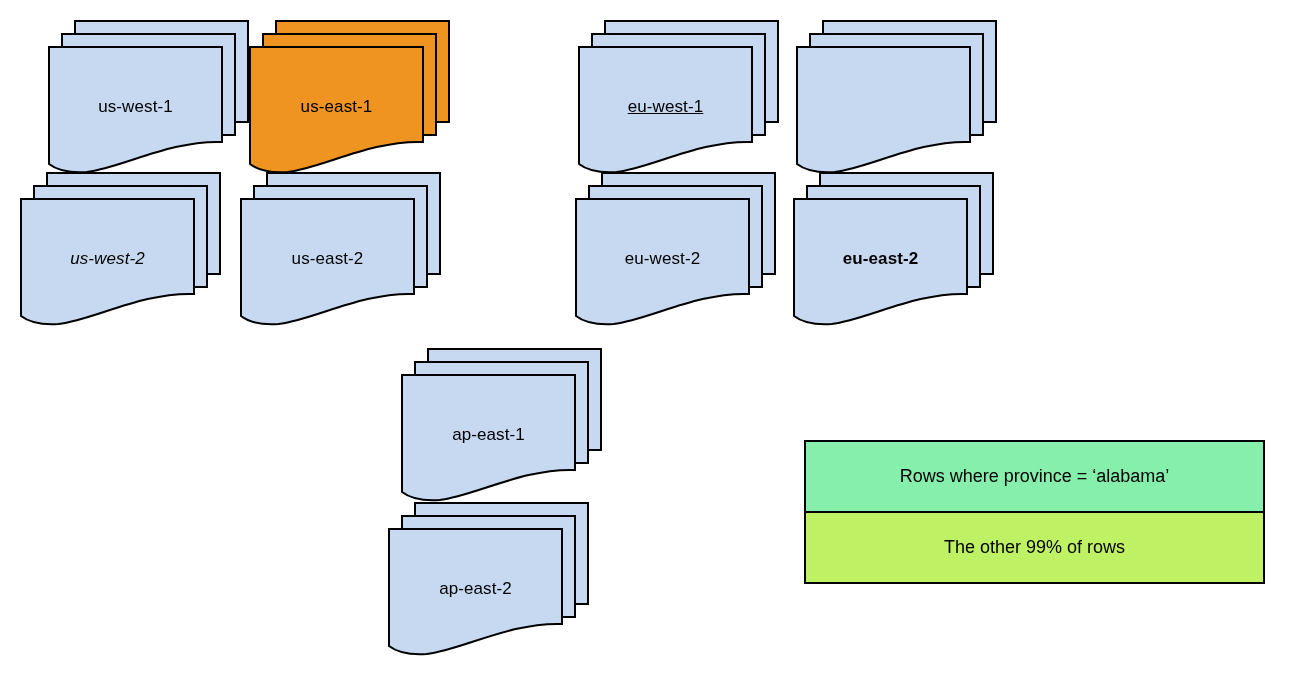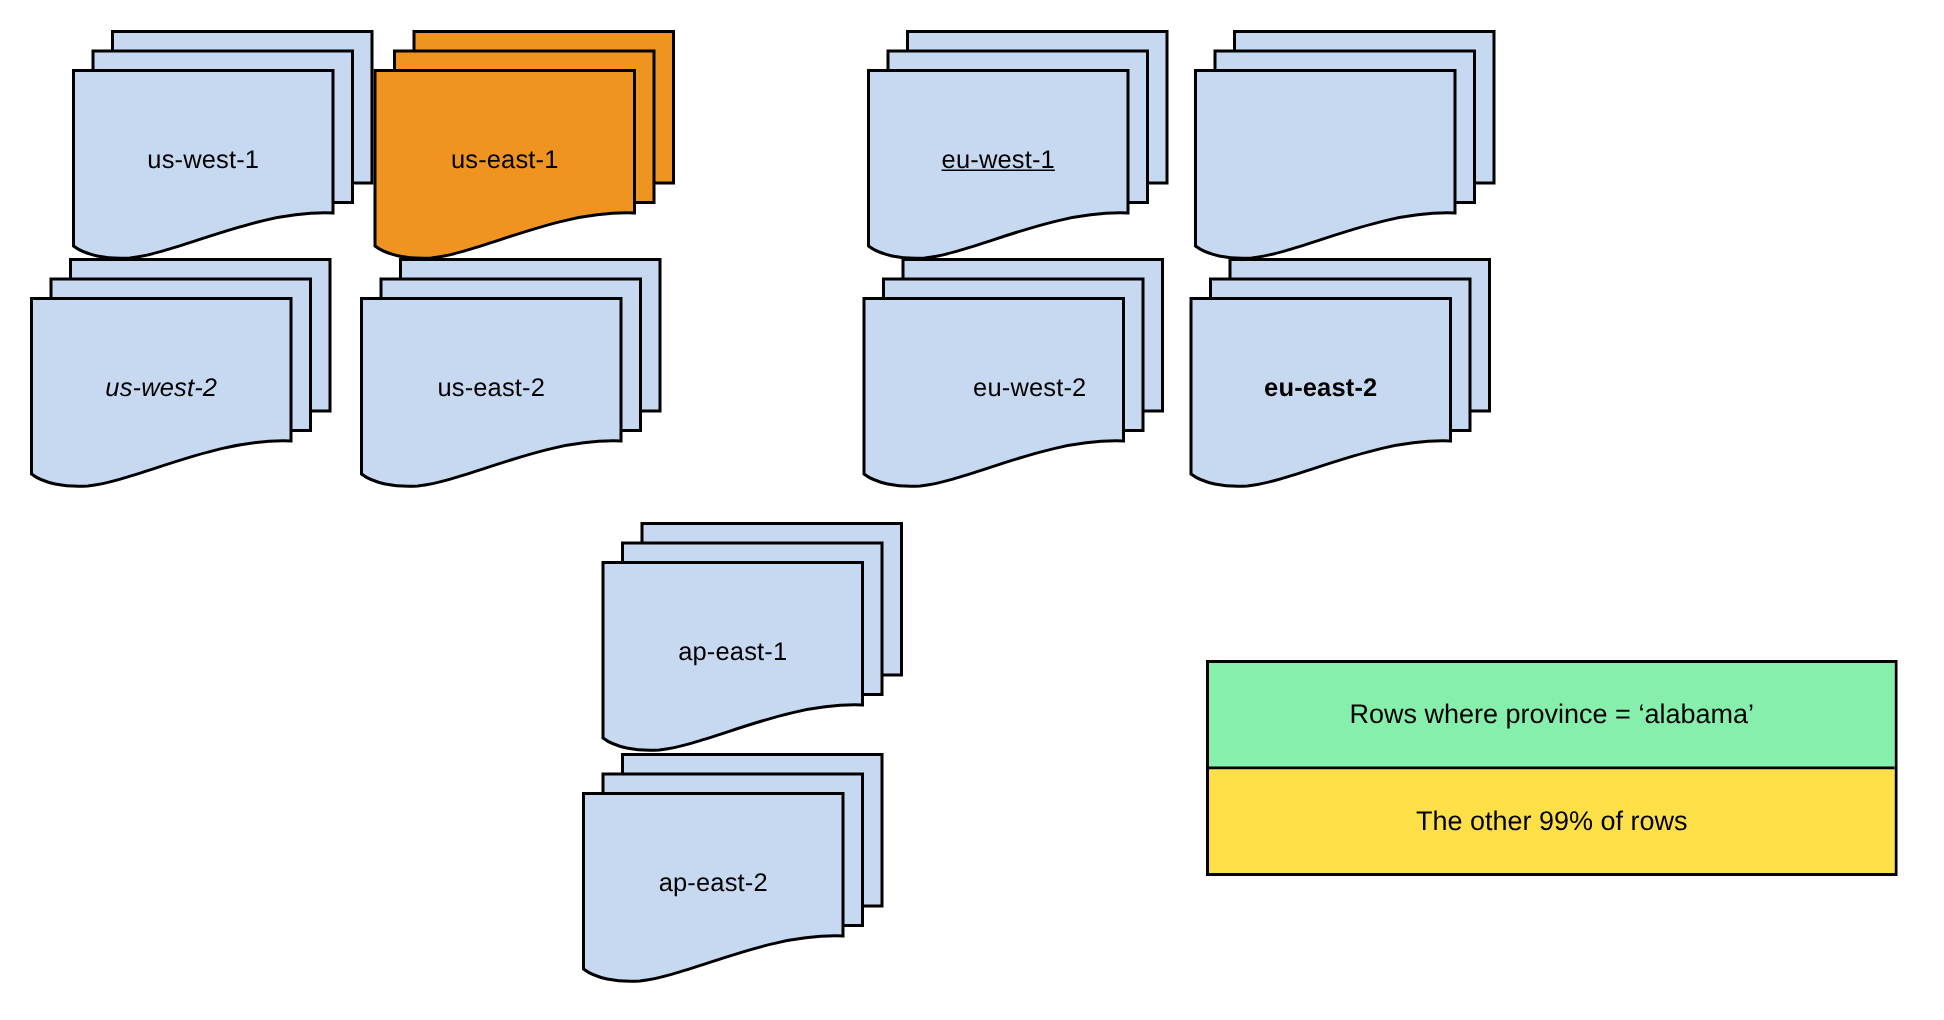--- a/index.html
+++ b/index.html
@@ -157,21 +157,21 @@
         <g transform="translate(26,0)">
           <path d="M 1 1 L 174 1 L 174 102 L 1 102 Z" fill="#c6d9f1" stroke="#000000" stroke-width="2" stroke-linejoin="miter"></path>
         </g>
         <g transform="translate(13,13)">
           <path d="M 1 1 L 174 1 L 174 102 L 1 102 Z" fill="#c6d9f1" stroke="#000000" stroke-width="2" stroke-linejoin="miter"></path>
         </g>
         <g transform="translate(0,26)">
           <path d="M 1 1 L 174 1 L 174 96 C 122.49999999999999 94, 73.5 122, 38.5 126 C 22.75 127, 8.75 124, 1 118 Z" fill="#c6d9f1" stroke="#000000" stroke-width="2" stroke-linejoin="miter"></path>
         </g>
       </svg>
-      <div class="doc-label" style="top: 26px; padding-left: 24px;">eu-west-2</div>
+      <div class="doc-label" style="top: 26px;">eu-west-2</div>
     </div>
     <div class="doc-stack" style="left: 793px; top: 172px; font-weight: bold;">
       <svg viewBox="0 0 210 155">
         <g transform="translate(26,0)">
           <path d="M 1 1 L 174 1 L 174 102 L 1 102 Z" fill="#c6d9f1" stroke="#000000" stroke-width="2" stroke-linejoin="miter"></path>
         </g>
         <g transform="translate(13,13)">
           <path d="M 1 1 L 174 1 L 174 102 L 1 102 Z" fill="#c6d9f1" stroke="#000000" stroke-width="2" stroke-linejoin="miter"></path>
         </g>
         <g transform="translate(0,26)">
@@ -205,17 +205,17 @@
         <g transform="translate(0,26)">
           <path d="M 1 1 L 174 1 L 174 96 C 122.49999999999999 94, 73.5 122, 38.5 126 C 22.75 127, 8.75 124, 1 118 Z" fill="#c6d9f1" stroke="#000000" stroke-width="2" stroke-linejoin="miter"></path>
         </g>
       </svg>
       <div class="doc-label" style="top: 26px;">ap-east-2</div>
     </div>
     <div class="legend" style="left: 804px; top: 440px; width: 461px; height: 144px;">
       <div class="legend-row top" style="height: 71px; background: #86efac;">
         <span>Rows where province = ‘alabama’</span>
       </div>
-      <div class="legend-row" style="height: 69px; background: #fde047;">
+      <div class="legend-row" style="height: 69px; background: #bef264;">
         <span>The other 99% of rows</span>
       </div>
     </div>
   </div>
 
 </body></html>

